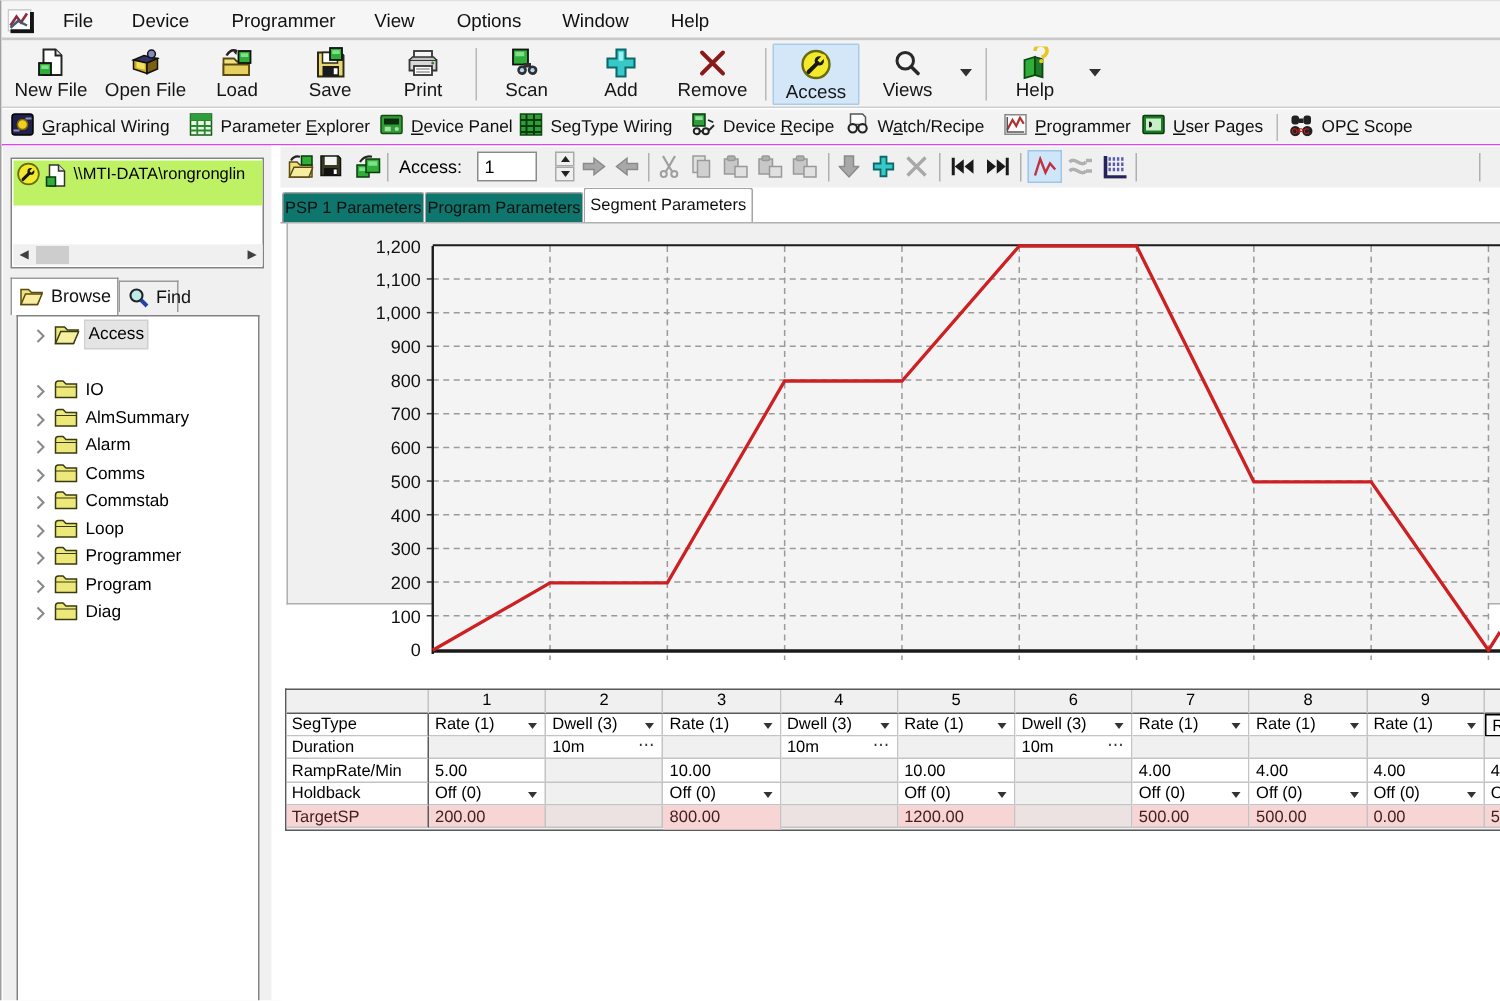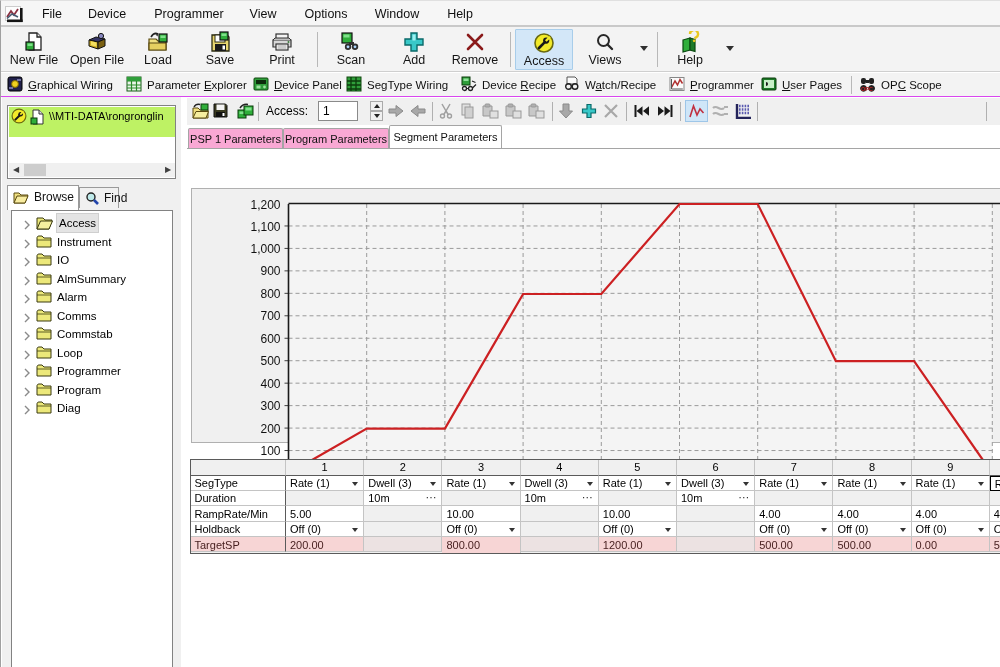--- a/index.html
+++ b/index.html
@@ -35,24 +35,24 @@
   .trow .fld { position:absolute; left:24px; top:1px; }
   .trow .tx { position:absolute; left:45px; top:0; }
   
   #splitter { position:absolute; left:181px; top:96px; width:5px; height:571px; background:#f0f0f0; }
   #main { position:absolute; left:180px; top:96px; width:820px; height:571px; background:#fff; }
   
   #ptb { position:absolute; left:6px; top:1px; width:814px; height:27px; background:#f0f0f0; }
   .pvsep { position:absolute; top:4px; height:19px; width:1px; background:#b0b0b0; }
   .pic { position:absolute; top:5px; }
   
-  .mtab { position:absolute; background:#f9a8d4; border:1px solid #a5a5a5; border-bottom:none; border-radius:2px 2px 0 0; font-size:11px; color:#101010; text-align:center; white-space:nowrap; overflow:hidden; }
+  .mtab { position:absolute; background:#0f766e; border:1px solid #a5a5a5; border-bottom:none; border-radius:2px 2px 0 0; font-size:11px; color:#101010; text-align:center; white-space:nowrap; overflow:hidden; }
   #tabline { position:absolute; left:6px; top:50.5px; width:814px; height:1px; background:#a5a5a5; }
   
-  #chartpanel { position:absolute; left:10px; top:51px; width:810px; height:255px; background:#f0f0f0; border:1px solid #b0b0b0; border-right:none;margin-top:40px; }
+  #chartpanel { position:absolute; left:10px; top:51px; width:810px; height:255px; background:#f0f0f0; border:1px solid #b0b0b0; border-right:none; }
   
   #segtable { position:absolute; left:8.5px; top:361.5px; width:812.5px; height:95px; overflow:hidden; font-size:11px; border:1px solid #5a5a5a; border-right:none; background:#f0f0f0; }
   .tc { position:absolute; box-sizing:border-box; border-right:1px solid #c4c4c4; border-bottom:1px solid #c4c4c4; font-size:11px; line-height:13px; padding:1.5px 0 0 4px; white-space:nowrap; overflow:hidden; color:#000; }
   .th { background:#f0f0f0; text-align:center; padding-left:0; border-bottom:1px solid #5a5a5a; }
   .cw { background:#fff; }
   .cg { background:#f0f0f0; }
   .cp { background:#f7d5d5; color:#451d1d; }
   .cpg { background:#ece2e2; }
   .dd { position:absolute; right:5px; top:6px; width:0; height:0; border-left:3.5px solid transparent; border-right:3.5px solid transparent; border-top:4px solid #333; }
   .dots { position:absolute; right:4px; top:0px; letter-spacing:1px; color:#333; }
@@ -279,30 +279,20 @@
       <div class="trow" style="top:3px">
           <span class="exp"><svg width="10" height="10" viewBox="0 0 10 10">
               <path d="M3 1 L7 5 L3 9" fill="none" stroke="#8a8a8a" stroke-width="1.4"></path>
             </svg></span>
         <span class="fld"><svg width="17" height="15" viewBox="0 0 17 15">
               <path d="M1 3 H7 L9 5 H16 L13 14 H1 Z" fill="#ece87a" stroke="#3a3a10"></path>
               <path d="M1 14 L4.5 6 H16.5 L13 14 Z" fill="#f4f0a0" stroke="#3a3a10"></path>
             </svg></span>
         <span class="tx" style="background:#e4e4e4;outline:1px solid #cfcfcf;padding:0 2px">Access</span>
         </div>
-      <div class="trow" style="top:21.5px">
-          <span class="exp"><svg width="10" height="10" viewBox="0 0 10 10">
-              <path d="M3 1 L7 5 L3 9" fill="none" stroke="#8a8a8a" stroke-width="1.4"></path>
-            </svg></span>
-          <span class="fld"><svg width="16" height="15" viewBox="0 0 16 15">
-              <path d="M1 4 C1 3 1.5 2 3 2 H6 L8 4 H15 V13 H1 Z" fill="#ece87a" stroke="#3a3a10"></path>
-              <path d="M1 6 H15" stroke="#3a3a10" stroke-width="0.8"></path>
-            </svg></span>
-          <span class="tx">Instrument</span>
-        </div>
       <div class="trow" style="top:40px">
           <span class="exp"><svg width="10" height="10" viewBox="0 0 10 10">
               <path d="M3 1 L7 5 L3 9" fill="none" stroke="#8a8a8a" stroke-width="1.4"></path>
             </svg></span>
           <span class="fld"><svg width="16" height="15" viewBox="0 0 16 15">
               <path d="M1 4 C1 3 1.5 2 3 2 H6 L8 4 H15 V13 H1 Z" fill="#ece87a" stroke="#3a3a10"></path>
               <path d="M1 6 H15" stroke="#3a3a10" stroke-width="0.8"></path>
             </svg></span>
           <span class="tx">IO</span>
         </div>

